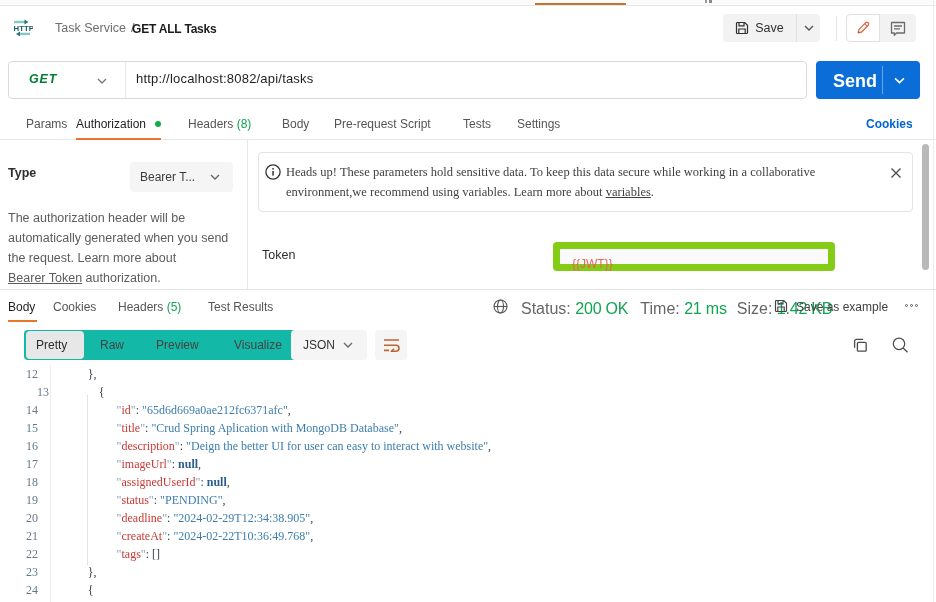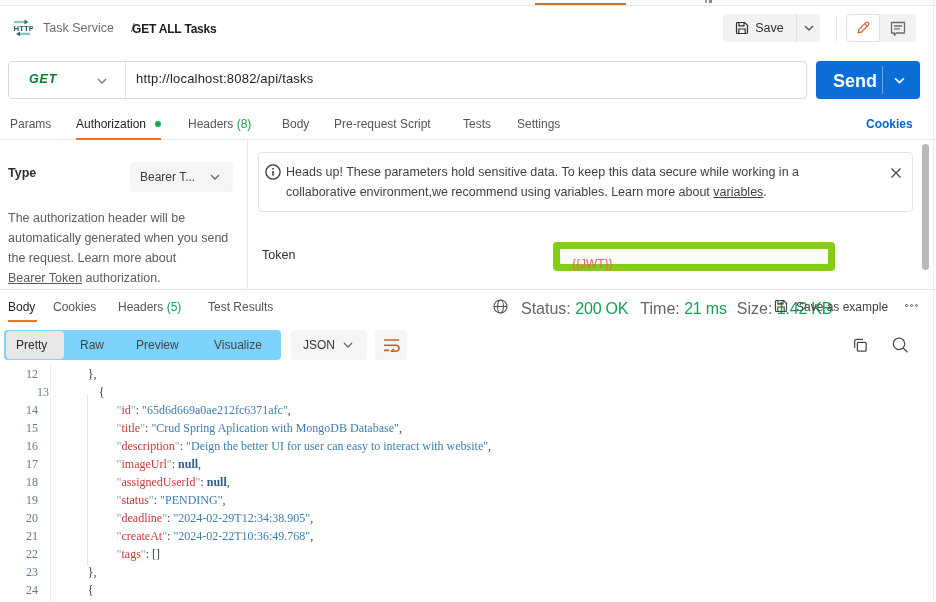--- a/index.html
+++ b/index.html
@@ -48,42 +48,42 @@
 #authsec { left:0; top:140px; width:783px; height:150px; background:#fff; }
 #vdiv { position:absolute; left:247px; top:0; width:1px; height:150px; background:#e8e8e8; }
 #type-label { position:absolute; left:8px; top:26px; font-size:12.5px; font-weight:bold; color:#2d2d2d; }
 #type-dd { position:absolute; left:130px; top:22px; width:103px; height:30px; background:#f5f5f5; border-radius:4px; }
 #type-dd .txt { position:absolute; left:10px; top:8px; font-size:12px; color:#3b3b3b; }
 #type-dd .chev { position:absolute; left:80px; top:12px; }
 #authdesc { position:absolute; left:8px; top:68px; width:245px; font-size:12.5px; color:#5c5c5c; line-height:20px; }
 #authdesc a { color:#5c5c5c; text-decoration:underline; }
 
 #callout { position:absolute; left:258px; top:12px; width:655px; height:60px; border:1px solid #e3e3e3; border-radius:4px; background:#fff; }
-#callout .txt { position:absolute; left:27px; top:9px; width:580px; font-size:12.5px; color:#3f3f3f; line-height:20px; }
+#callout .txt { position:absolute; left:27px; top:9px; width:580px; font-size:12.5px; color:#3f3f3f; line-height:20px;font-family:Liberation Serif, serif; }
 #callout .txt a { color:#3f3f3f; text-decoration:underline; }
 #callout .info { position:absolute; left:6px; top:11px; }
 #callout .x { position:absolute; left:630px; top:13px; }
 
 #token-label { position:absolute; left:262px; top:108px; font-size:12.5px; color:#2d2d2d; }
 #token-field { position:absolute; left:553px; top:102px; width:282px; height:29px; background:#fafafa; border:7px solid #84cc16; border-radius:4px; }
 #token-field .v { position:absolute; left:12px; top:8px; font-size:12px; color:#e8645d; }
 
 #vscroll { position:absolute; left:922px; top:4px; width:7px; height:126px; background:#b9b9b9; border-radius:4px; }
 #rightline { left:933px; top:0; width:1px; height:602px; background:#ececec; }
 
 
 #resptabs { left:0; top:290px; width:936px; height:32px; font-size:12px; color:#555; }
 #resptabs span.tab { position:absolute; top:10px; }
 #body-underline { position:absolute; left:8px; top:30px; width:29px; height:2px; background:#e8762d; }
 #statusline { position:absolute; top:10px; left:470px; font-size:16px; color:#666; }
 .green { color:#12a352; letter-spacing:-0.2px; }
 
 
 #prettyrow { left:0; top:330px; width:936px; height:34px; }
-#seg { position:absolute; left:4px; top:0px; width:277px; height:30px; background:#7dd3fc; border-radius:4px;text-decoration:underline; }
+#seg { position:absolute; left:24px; top:0px; width:277px; height:30px; background:#14b8a6; border-radius:4px;text-decoration:underline; }
 #seg .on { position:absolute; left:2px; top:1px; width:58px; height:28px; background:#e7e7e7; border-radius:4px; }
 #seg span { position:absolute; top:8px; font-size:12px; color:#444; }
 #json-dd { position:absolute; left:291px; top:0px; width:76px; height:30px; background:#f5f5f5; border-radius:4px; }
 #json-dd span { position:absolute; left:12px; top:8px; font-size:12px; color:#333; }
 #wrap-btn { position:absolute; left:375px; top:0px; width:32px; height:30px; background:#f5f5f5; border-radius:4px; display:flex; align-items:center; justify-content:center; }
 
 
 #code { left:0; top:365px; width:936px; height:237px; font-family:"Liberation Mono", monospace; font-size:12px; }
 .cl { position:absolute; left:0; width:936px; height:18px; line-height:18px; white-space:pre;font-family:Liberation Serif, serif; }
 .lnn { position:absolute; left:0; width:38px; text-align:right; color:#64798c; }
@@ -106,21 +106,21 @@
     </div>
 
   <div id="hdr" class="abs">
     <svg class="abs" style="left:13px; top:13px;" width="20" height="18" viewBox="0 0 20 18">
       <rect x="1" y="1.8" width="11" height="2.4" fill="#85c7c1"></rect>
       <path d="M11.5 0.6 l4 2.4 -4 2.4 z" fill="#2b6f78"></path>
       <text x="0.5" y="12.2" font-size="7.8" font-weight="bold" fill="#1d5c66" font-family="Liberation Sans">HTTP</text>
       <rect x="6" y="13.7" width="11" height="2.4" fill="#85c7c1"></rect>
       <path d="M7 12.5 l-4 2.4 4 2.4 z" fill="#2b6f78"></path>
     </svg>
-    <span class="abs crumb-dim" style="left:43px; top:15px;text-align:center;">Task Service</span>
+    <span class="abs crumb-dim" style="left:55px; top:15px;text-align:center;">Task Service</span>
     <span class="abs crumb-dim" style="left:131px; top:15px;">/</span>
     <span class="abs crumb-bold" style="left:132px; top:16px; letter-spacing:-0.2px;">GET ALL Tasks</span>
 
     <div id="save-main" class="abs btn-gray">
       <svg width="14" height="14" viewBox="0 0 14 14">
           <path d="M1.5 2.5 a1 1 0 0 1 1-1 h7.2 l2.8 2.8 v7.2 a1 1 0 0 1 -1 1 h-9 a1 1 0 0 1 -1-1 z M4 1.8 v3 h5 v-3 M3.8 12.3 v-4.3 h6.4 v4.3" stroke="#303030" stroke-width="1.2" fill="none"></path>
         </svg>
       <span>Save</span>
     </div>
     <div id="save-arrow" class="abs btn-gray">
@@ -154,21 +154,21 @@
   </div>
   <div id="send" class="abs">
     <span class="label">Send</span>
     <div class="sep"></div>
     <svg class="chev" width="11" height="7" viewBox="0 0 10 6">
         <path d="M1 1 l4 4 4-4" stroke="#fff" stroke-width="1.5" fill="none"></path>
       </svg>
   </div>
 
   <div id="reqtabs" class="abs">
-    <span style="left:10px;">Params</span>
+    <span style="left:26px;">Params</span>
     <span style="left:76px; color:#1f1f1f;">Authorization <span class="dotgreen" style="margin-left:6px; margin-bottom:1px;"></span></span>
     <span style="left:188px;">Headers <span class="cnt">(8)</span></span>
     <span style="left:282px;">Body</span>
     <span style="left:334px;">Pre-request Script</span>
     <span style="left:463px;">Tests</span>
     <span style="left:517px;">Settings</span>
     <span id="cookies-link" style="left:866px;">Cookies</span>
     <div id="auth-underline"></div>
   </div>
 

